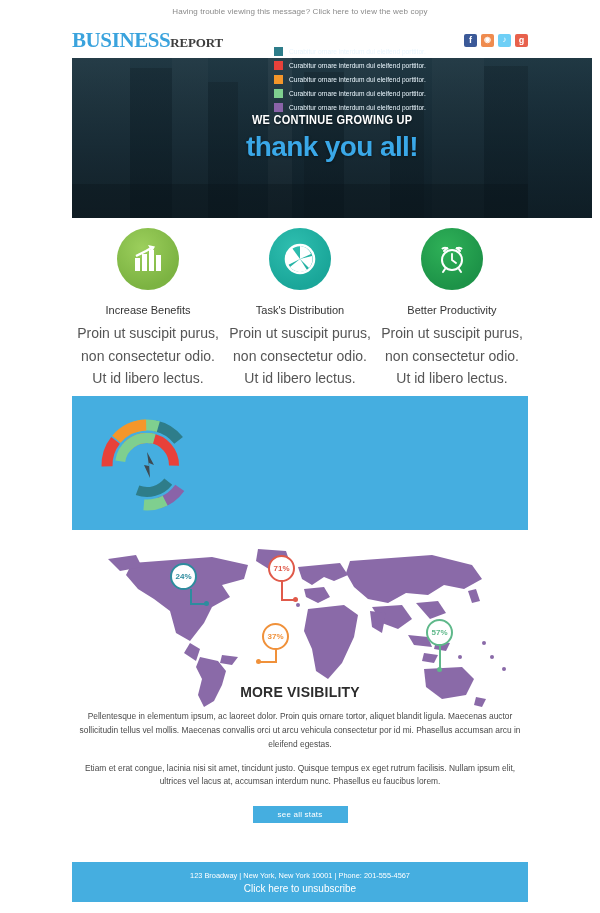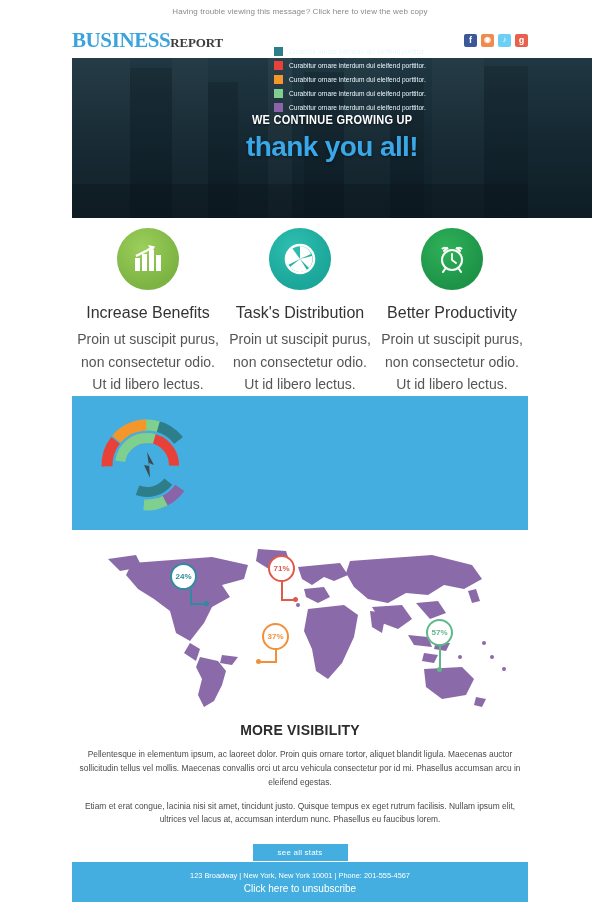--- a/index.html
+++ b/index.html
@@ -57,21 +57,21 @@
   .features { position: absolute; left: 72px; top: 228px; width: 456px;
               display: flex; }
   .feat { width: 152px; text-align: center; }
   .feat-ico {
     width: 62px; height: 62px; border-radius: 50%; margin: 0 auto;
     display: flex; align-items: center; justify-content: center;
   }
   .feat-ico.green  { background: radial-gradient(circle at 40% 32%, #9ccf5c, #7cb342 70%); }
   .feat-ico.teal   { background: radial-gradient(circle at 40% 32%, #2fbfb0, #1aa699 70%); }
   .feat-ico.dgreen { background: radial-gradient(circle at 40% 32%, #2fb158, #1d9348 70%); }
-  .feat-title { margin-top: 14px; font-size: 16px; color: #333; }
+  .feat-title { margin-top: 14px; font-size: 11px; color: #333; }
   .feat-body { margin-top: 6px; font-size: 14px; line-height: 1.62; color: #555; }
 
   
   .stats {
     position: absolute; left: 72px; top: 396px; width: 456px; height: 134px;
     background: #45aee0;
   }
   .stats-title {
     position: absolute; left: 258px; top: 16px;
     color: #fff; font-size: 14.5px; font-weight: bold; letter-spacing: .2px;
@@ -87,21 +87,21 @@
   .marker { position: absolute; }
   .marker .bub {
     width: 27px; height: 27px; border-radius: 50%; background: #fff;
     border: 2px solid currentColor; display: flex; align-items: center;
     justify-content: center; font-size: 8px; font-weight: bold;
   }
   .marker .stem { position: absolute; background: currentColor; }
   .marker .dot { position: absolute; width: 5px; height: 5px; border-radius: 50%; background: currentColor; }
 
   
-  .vis { position: absolute; left: 72px; top: 722px; width: 456px; text-align: center; }
+  .vis { position: absolute; left: 72px; top: 684px; width: 456px; text-align: center; }
   .vis-title { font-size: 14px; font-weight: bold; color: #2c2c2c; letter-spacing: .2px; }
   .vis-p { margin-top: 10px; font-size: 8.4px; line-height: 1.65; color: #4a4a4a; }
   .cta {
     display: block; margin: 17px auto 0; width: 95px; height: 17px;
     background: #45aee0; color: #fff; font-size: 8px; border: 0;
     letter-spacing: .2px; cursor: pointer;
   }
 
   
   .footer {

